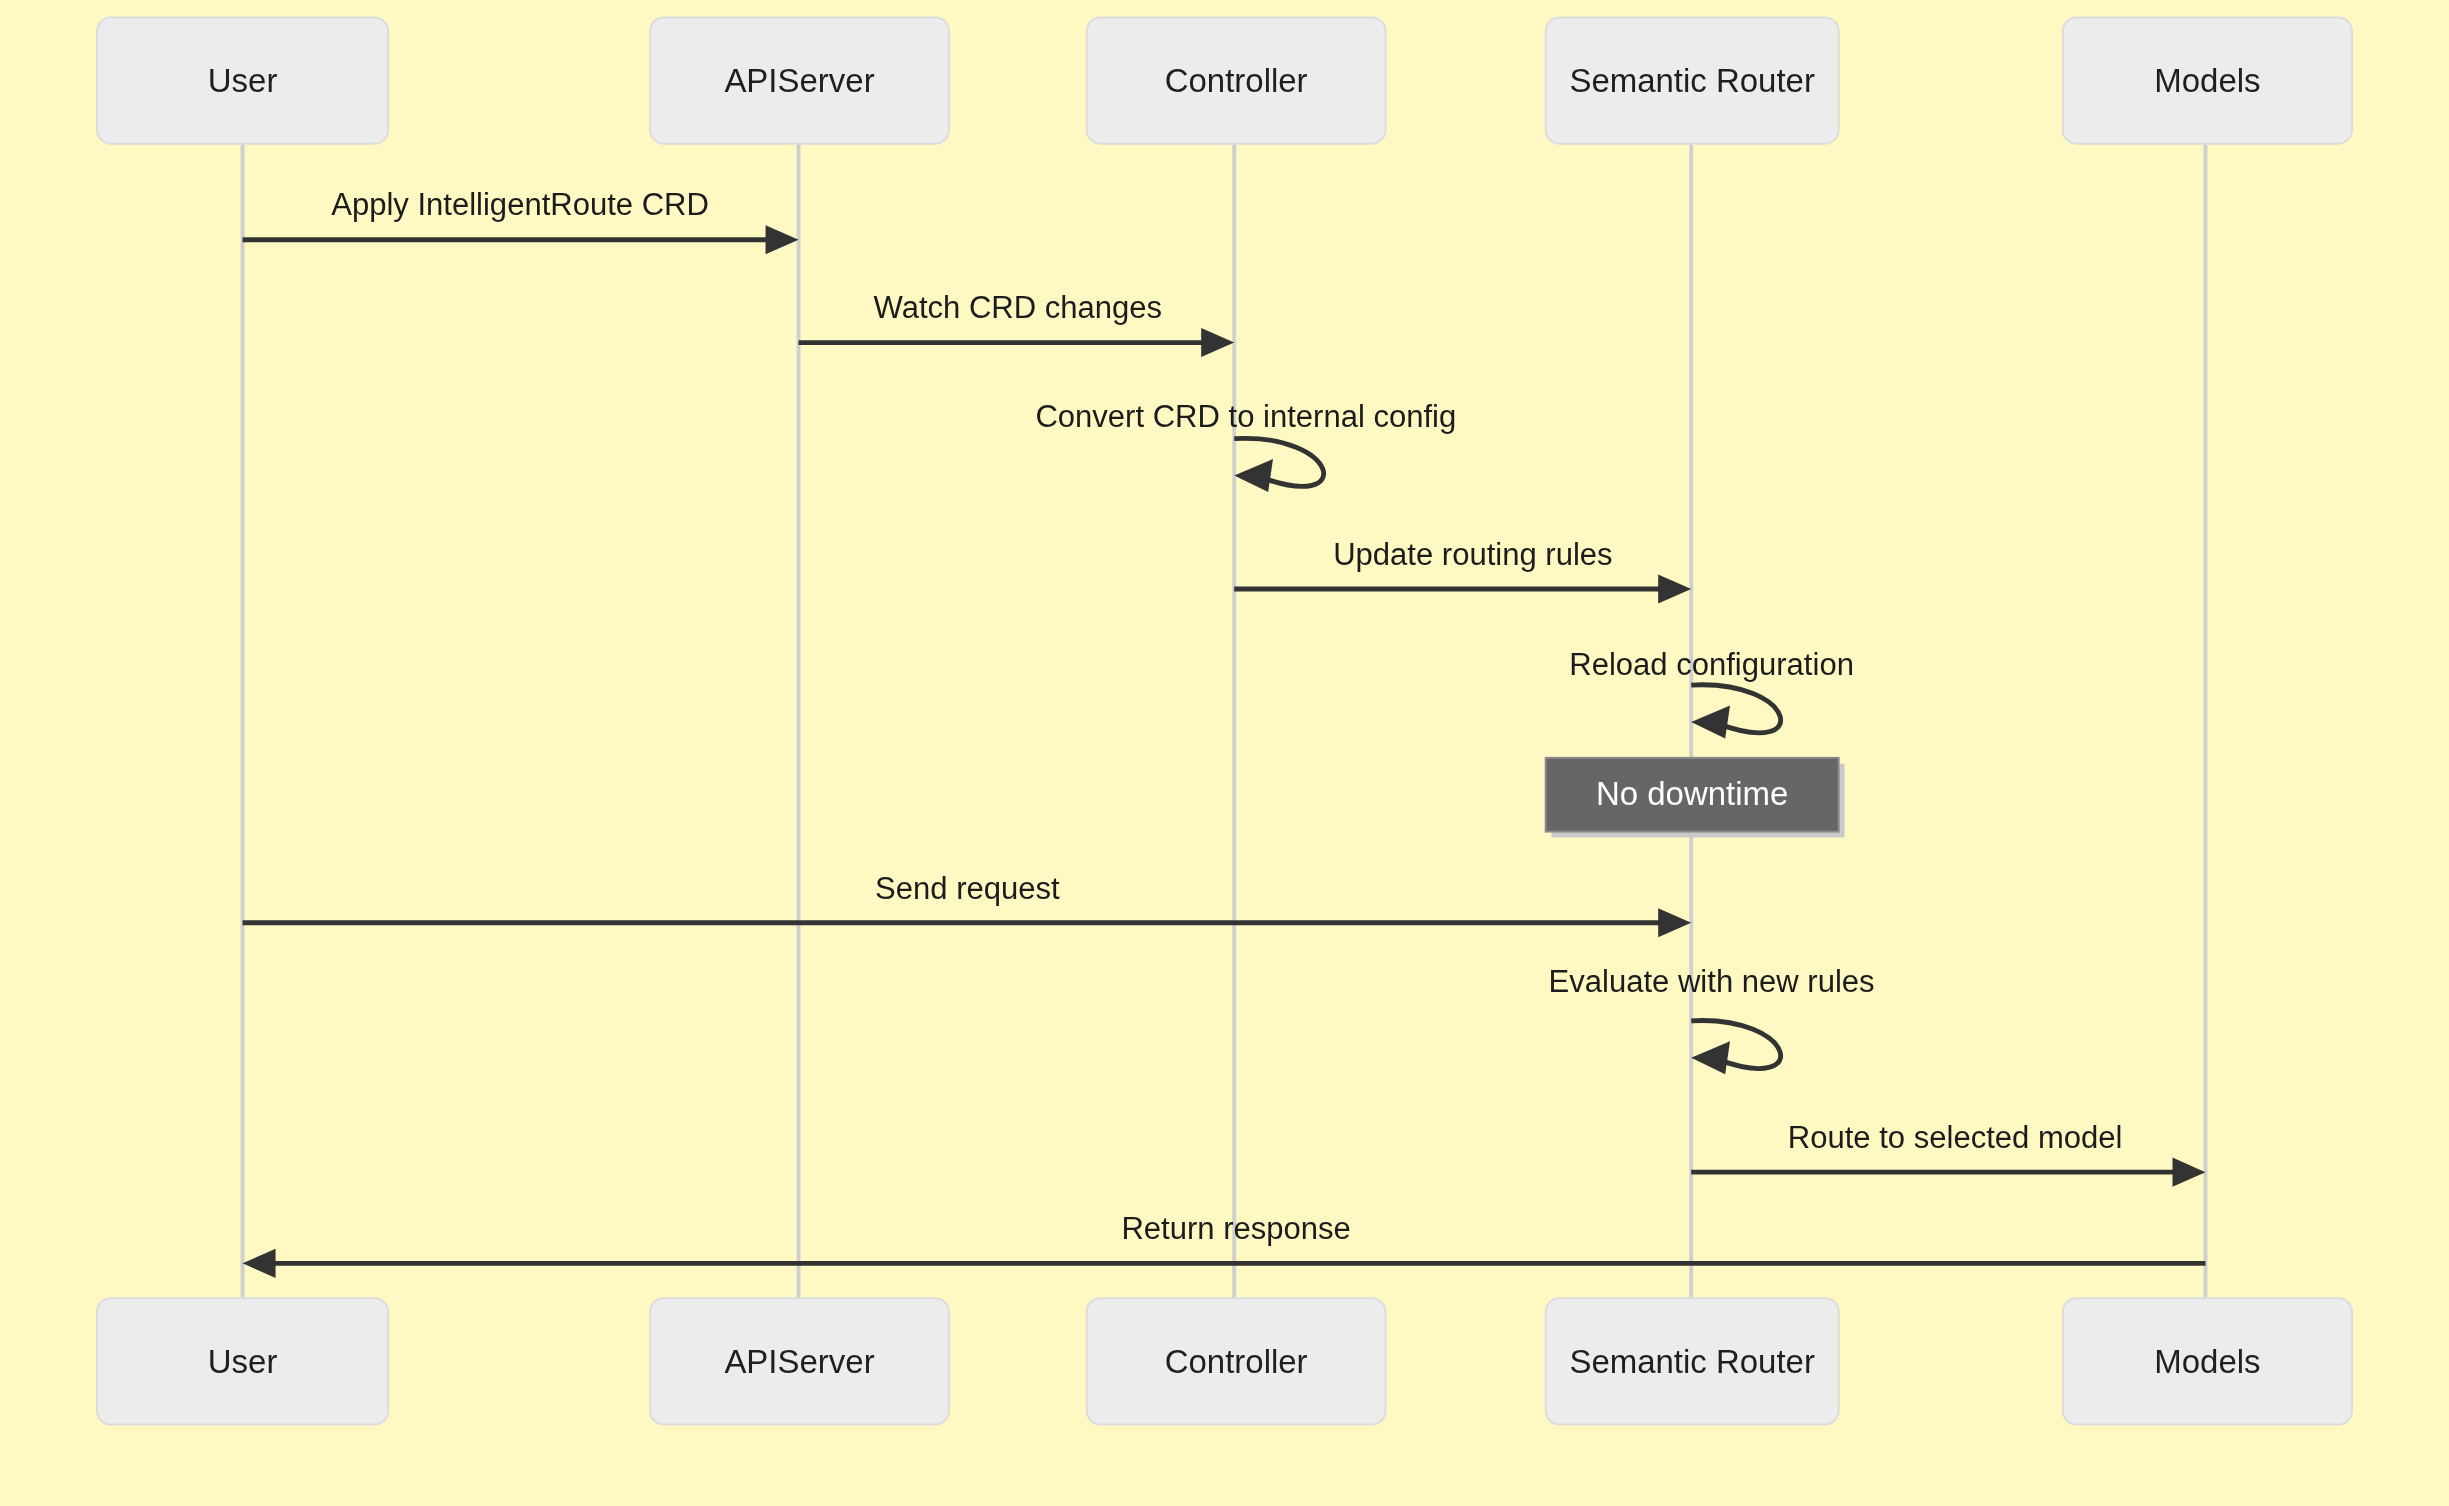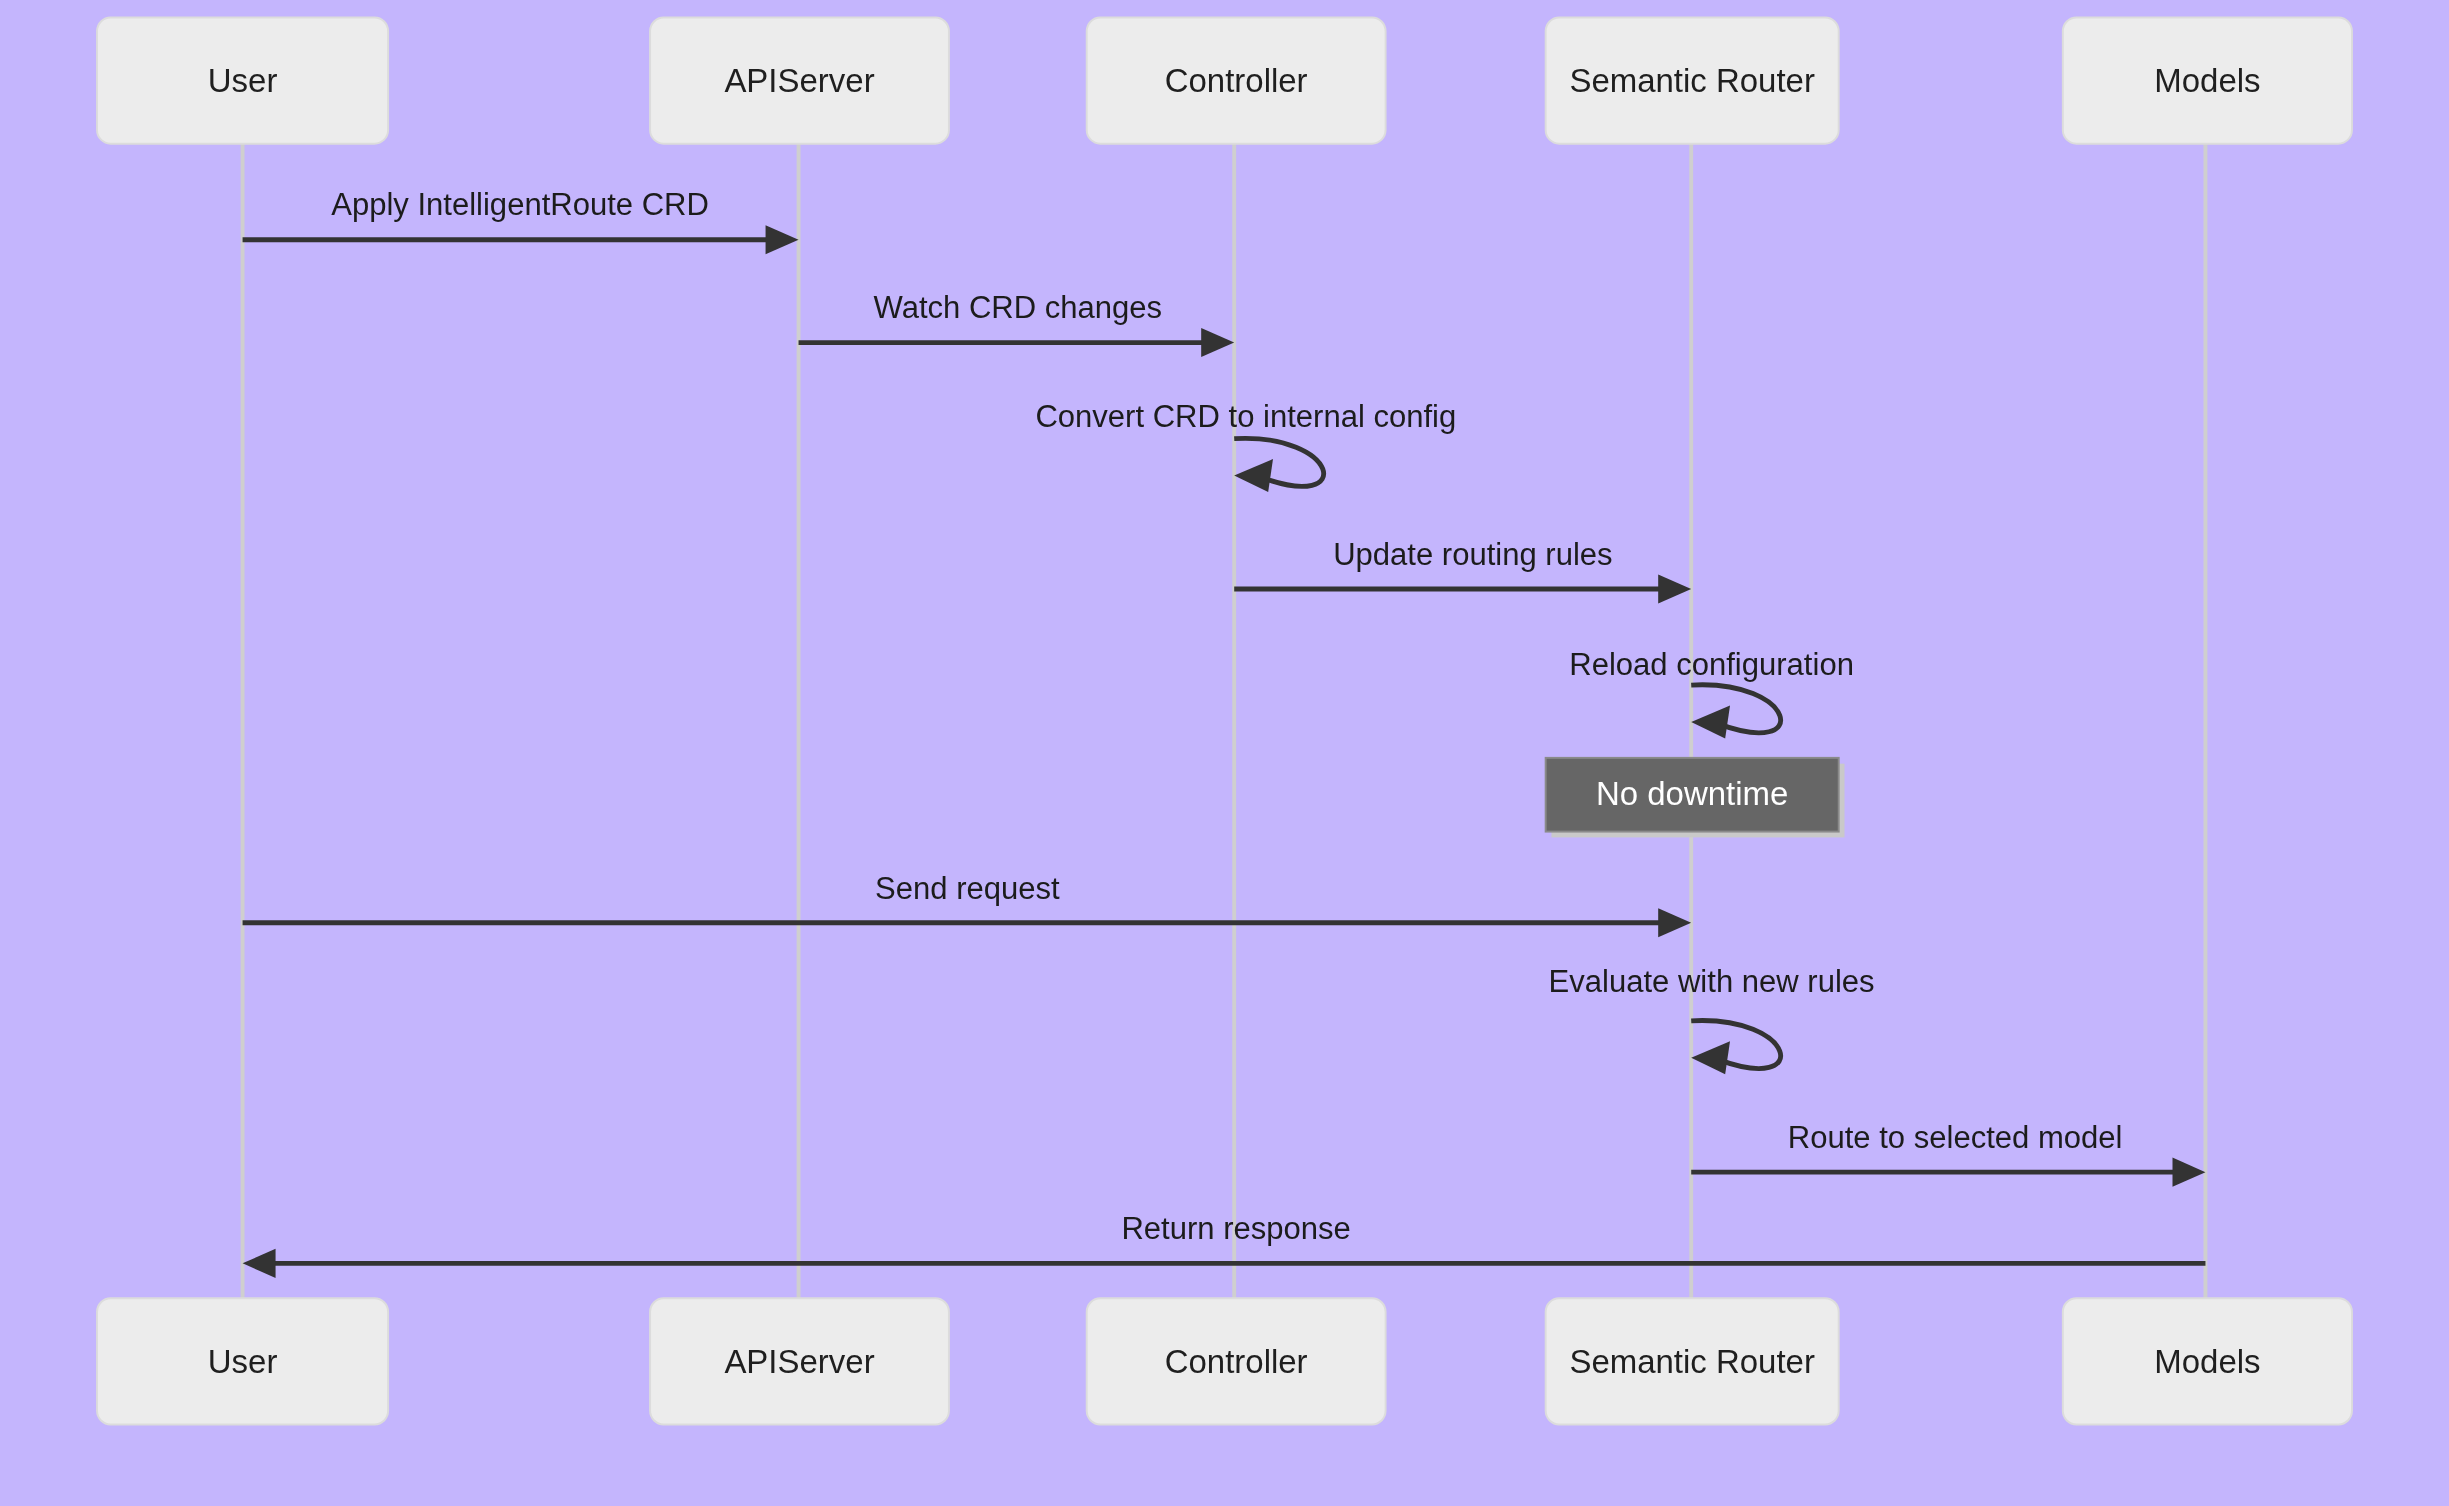--- a/index.html
+++ b/index.html
@@ -7,21 +7,21 @@
     padding: 0;
     background: #ffffff;
   }
   body {
     font-family: "Liberation Sans", sans-serif;
   }
   #diagram-root {
     position: relative;
     width: 2449px;
     height: 1506px;
-    background: #c4b5fd;
+    background: #fef9c3;
     overflow: hidden;
   }
   svg.seq {
     display: block;
     width: 2449px;
     height: 1506px;
   }
   .actor-box {
     fill: #ececec;
     stroke: #dcdcdc;

